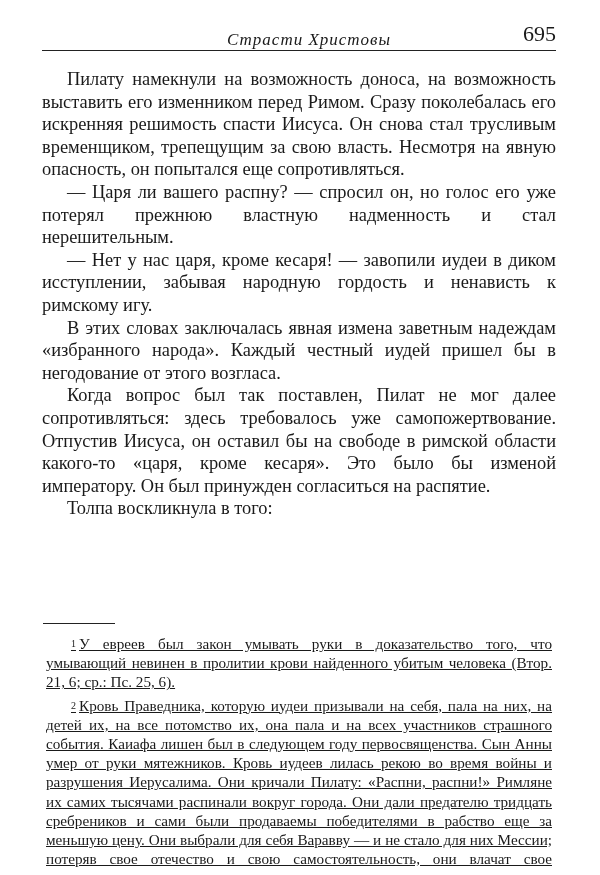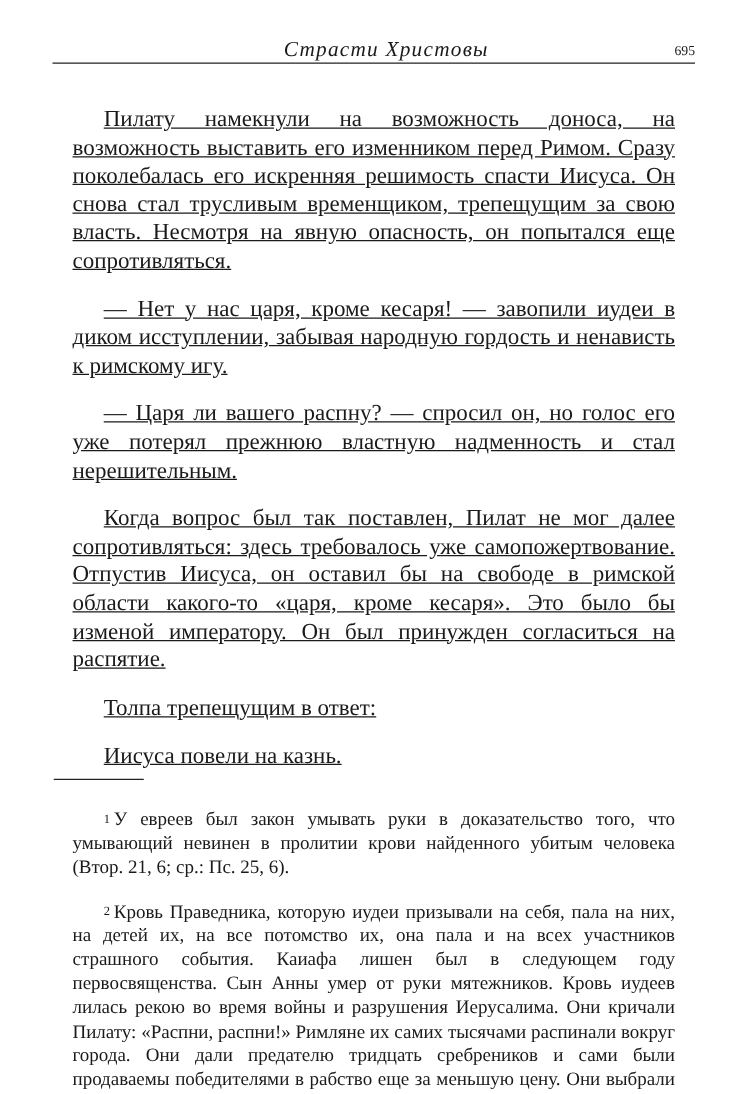--- a/index.html
+++ b/index.html
@@ -37,36 +37,35 @@
       font-style: italic;
       font-size: 17px;
       letter-spacing: 1px;
       bottom: 0;
       padding-left: 20px;
     }
     .page-number {
       position: absolute;
       right: 0;
       bottom: 3px;
-      font-size: 11px;
+      font-size: 22px;
     }
     .body-text {
       position: absolute;
       top: 68px;
       left: 0;
       width: 514px;
       font-size: 18.4px;
       line-height: 22.6px;
       text-align: justify;
       hyphens: manual;
     }
     .body-text p {
-      margin: 16px;
+      margin: 0;
       text-indent: 25px;
-      text-decoration: underline;
     }
     .body-text p.dash {
       text-indent: 25px;
     }
     .small {
       font-size: 15px;
     }
     sup.fnref {
       font-size: 10px;
       vertical-align: top;
@@ -84,22 +83,23 @@
     .footnotes {
       position: absolute;
       top: 630px;
       left: 0;
       width: 514px;
       font-size: 15.2px;
       line-height: 19.2px;
       text-align: justify;
     }
     .footnotes p {
-      margin: 16px;
+      margin: 4px;
       text-indent: 25px;
+      text-decoration: underline;
     }
     .footnotes p + p {
       margin-top: 1px;
     }
     .fnnum {
       font-size: 10px;
       vertical-align: top;
       position: relative;
       top: 0px;
       margin-right: 3px;
@@ -110,25 +110,25 @@
 
 <div class="page">
 
   <div class="running-head">
     <span class="running-title">Страсти Христовы</span>
     <span class="page-number">695</span>
   </div>
 
   <div class="body-text">
     <p><span>Пилату намекнули на возможность доноса, на возможность выставить его изменником перед Римом. Сразу поколебалась его искренняя решимость спасти Иисуса. Он снова стал трусливым временщиком, трепещущим за свою власть. Несмотря на явную опасность, он попытался еще сопротивляться.</span></p>
+    <p class="dash"><span>— Царя ли вашего распну? — спросил он, но голос его уже потерял прежнюю властную надменность и стал нерешительным.</span></p>
     <p class="dash"><span>— Нет у нас царя, кроме кесаря! — завопили иудеи в диком исступлении, забывая народную гордость и ненависть к римскому игу.</span></p>
-    <p class="dash"><span>— Царя ли вашего распну? — спросил он, но голос его уже потерял прежнюю властную надменность и стал нерешительным.</span></p>
+    <p><span>В этих словах заключалась явная измена заветным надеждам «избранного народа». Каждый честный иудей пришел бы в негодование от этого возгласа.</span></p>
     <p><span>Когда вопрос был так поставлен, Пилат не мог далее сопротивляться: здесь требовалось уже самопожертвование. Отпустив Иисуса, он оставил бы на свободе в римской области какого-то «царя, кроме кесаря». Это было бы изменой императору. Он был принужден согласиться на распятие.</span></p>
-    <p><span>Толпа трепещущим в ответ:</span></p>
-    <p><span>Иисуса повели на казнь.</span></p>
+    <p><span>Толпа воскликнула в того:</span></p>
   </div>
 
   <div class="fn-rule"></div>
 
   <div class="footnotes">
     <p><span class="fnnum">1</span><span>У евреев был закон умывать руки в доказательство того, что умывающий невинен в пролитии крови найденного убитым человека (Втор. 21, 6; ср.: Пс. 25, 6).</span></p>
     <p><span class="fnnum">2</span><span>Кровь Праведника, которую иудеи призывали на себя, пала на них, на детей их, на все потомство их, она пала и на всех участников страшного события. Каиафа лишен был в следующем году первосвященства. Сын Анны умер от руки мятежников. Кровь иудеев лилась рекою во время войны и разрушения Иерусалима. Они кричали Пилату: «Распни, распни!» Римляне их самих тысячами распинали вокруг города. Они дали предателю тридцать сребреников и сами были продаваемы победителями в рабство еще за меньшую цену. Они выбрали для себя Варавву — и не стало для них Мессии; потеряв свое отечество и свою самостоятельность, они влачат свое существование среди иноплеменных народов.</span></p>
   </div>
 
 </div>

